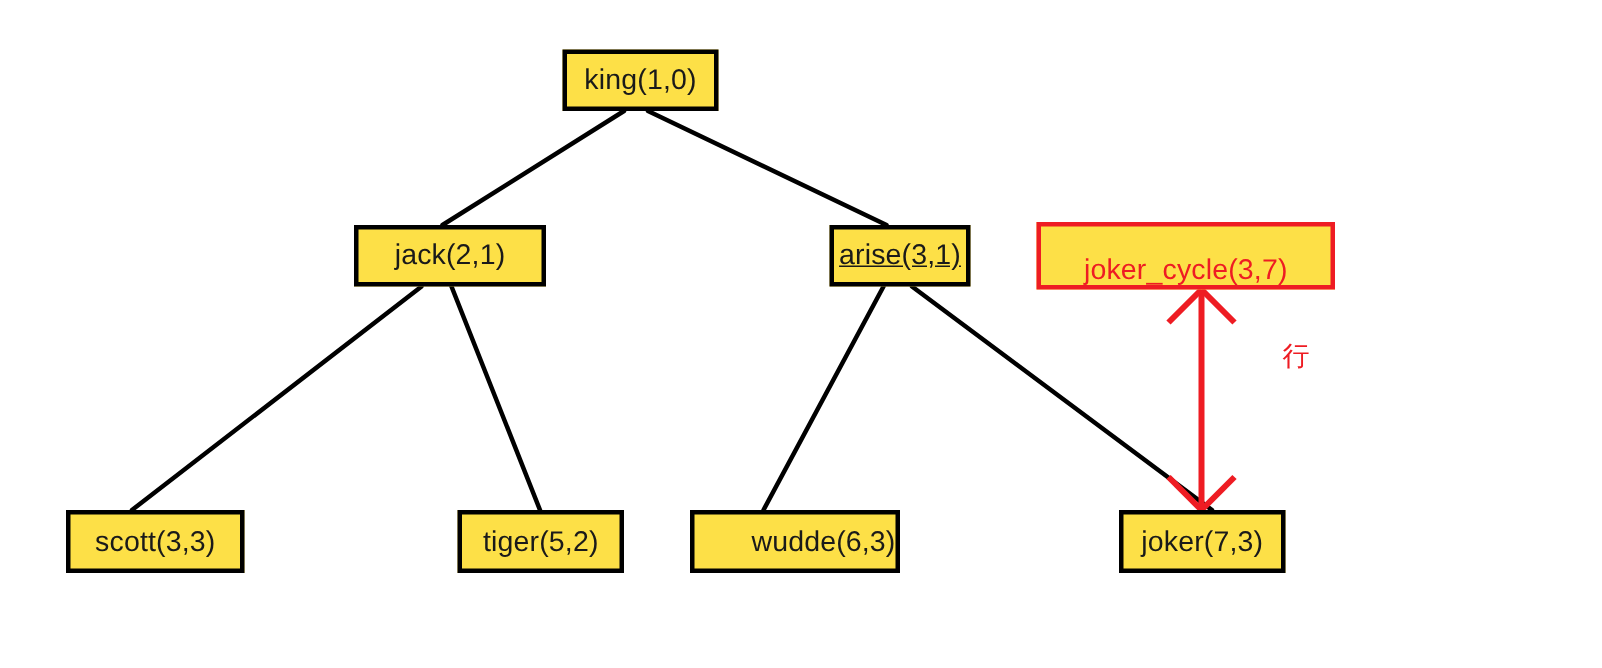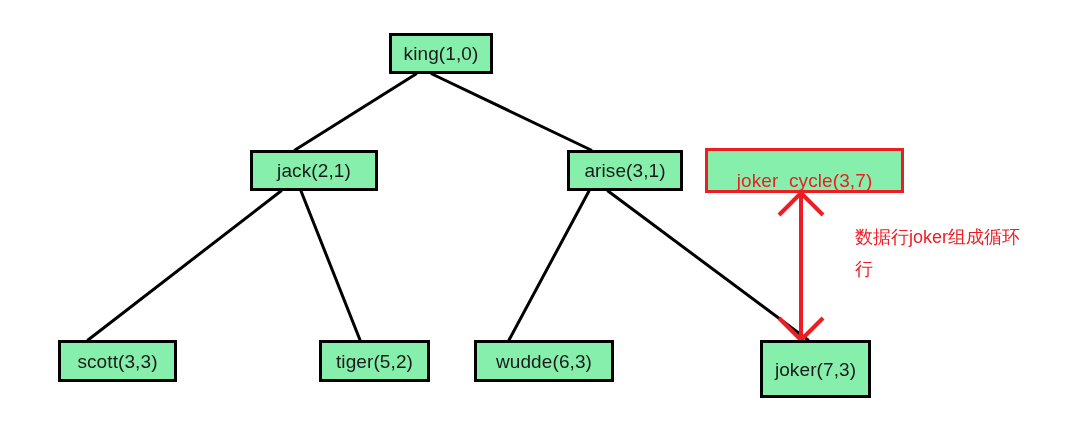--- a/index.html
+++ b/index.html
@@ -23,29 +23,28 @@
     top: 0;
     width: 1068px;
     height: 445px;
   }
   .node {
     position: absolute;
     box-sizing: border-box;
     display: flex;
     align-items: center;
     justify-content: center;
-    background: #86efac;
+    background: #fde047;
     border: 3px solid #000000;
     color: #1a1a1a;
     font-size: 19px;
     line-height: 1;
     letter-spacing: 0.1px;
     white-space: nowrap;
     z-index: 3;
-    margin-left: 14px;
   }
   .node.cycle-node {
     border: 3px solid #ee1c23;
     color: #ee1c23;
   }
   .annotation {
     position: absolute;
     color: #ee1c23;
     font-size: 18px;
     line-height: 32px;
@@ -76,40 +75,39 @@
       </g>
   </svg>
 
   <div id="node-layer">
       <div class="node" style="left: 375px; top: 33px; width: 104px; height: 41px;">
         <span>king(1,0)</span>
       </div>
       <div class="node" style="left: 236px; top: 150px; width: 128px; height: 41px;">
         <span>jack(2,1)</span>
       </div>
-      <div class="node" style="left: 553px; top: 150px; width: 116px; height: 41px;">
+      <div class="node" style="left: 553px; top: 150px; width: 94px; height: 41px; text-decoration: underline;">
         <span>arise(3,1)</span>
       </div>
       <div class="node cycle-node" style="left: 691px; top: 148px; width: 199px; height: 45px; align-items: flex-end;">
         <span>joker_cycle(3,7)</span>
       </div>
       <div class="node" style="left: 44px; top: 340px; width: 119px; height: 42px;">
         <span>scott(3,3)</span>
       </div>
       <div class="node" style="left: 305px; top: 340px; width: 111px; height: 42px;">
         <span>tiger(5,2)</span>
       </div>
-      <div class="node" style="left: 460px; top: 340px; width: 140px; height: 42px;">
+      <div class="node" style="left: 460px; top: 340px; width: 140px; height: 42px; justify-content: flex-end;">
         <span>wudde(6,3)</span>
       </div>
-      <div class="node" style="left: 746px; top: 340px; width: 111px; height: 58px;">
+      <div class="node" style="left: 746px; top: 340px; width: 111px; height: 42px;">
         <span>joker(7,3)</span>
       </div>
     </div>
 
   <div id="annotation-layer">
       <div class="annotation" style="left: 855px; top: 221px;">
-        <div>数据行joker组成循环</div>
         <div>行</div>
       </div>
     </div>
 
 </div>
 
 </body></html>

